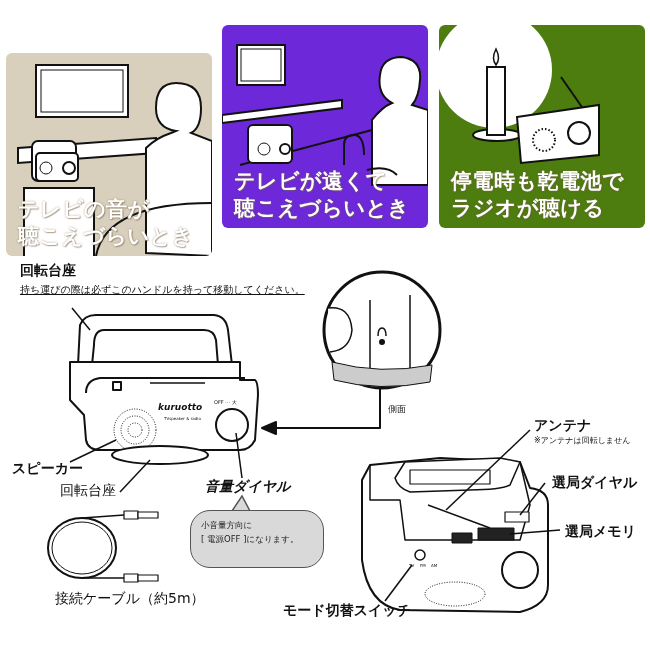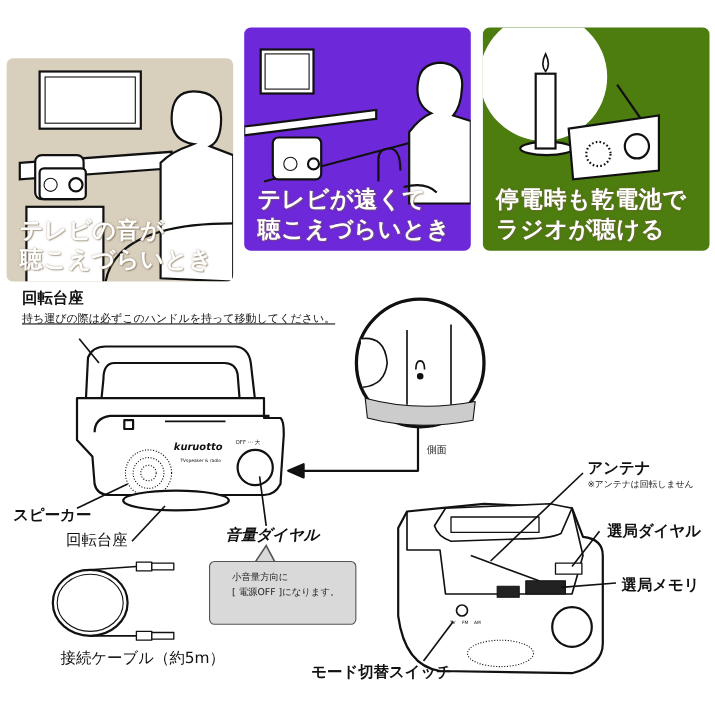--- a/index.html
+++ b/index.html
@@ -21,22 +21,22 @@
 
   .label { position: absolute; font-weight: bold; white-space: nowrap; color: #111; }
   .label.big { font-size: 14px; }
   .note {
     position: absolute; font-size: 10px; white-space: nowrap;
   }
   .underline { text-decoration: underline; }
 
   .bubble {
     position: absolute; left: 190px; top: 510px; width: 134px; height: 58px;
-    background: #d9d9d9; border: 1.5px solid #555; border-radius: 5px;
-    padding: 7px 0 0 20px; font-size: 8.5px; line-height: 14px; color: #222;
+    background: #d9d9d9; border: 1.5px solid #555; border-radius: 20px;
+    padding: 7px 0 0 10px; font-size: 8.5px; line-height: 14px; color: #222;
   }
   #art { position: absolute; left: 0; top: 0; pointer-events: none; }
 </style>
 </head>
 <body>
 
 <div class="panel" style="left: 6px; background: rgb(216, 207, 189); margin-top: 28px;">
   <svg width="206" height="203" viewBox="0 0 206 203">
     <g fill="#fff" stroke="#111" stroke-width="2">
       <rect x="30" y="12" width="92" height="52"></rect>

